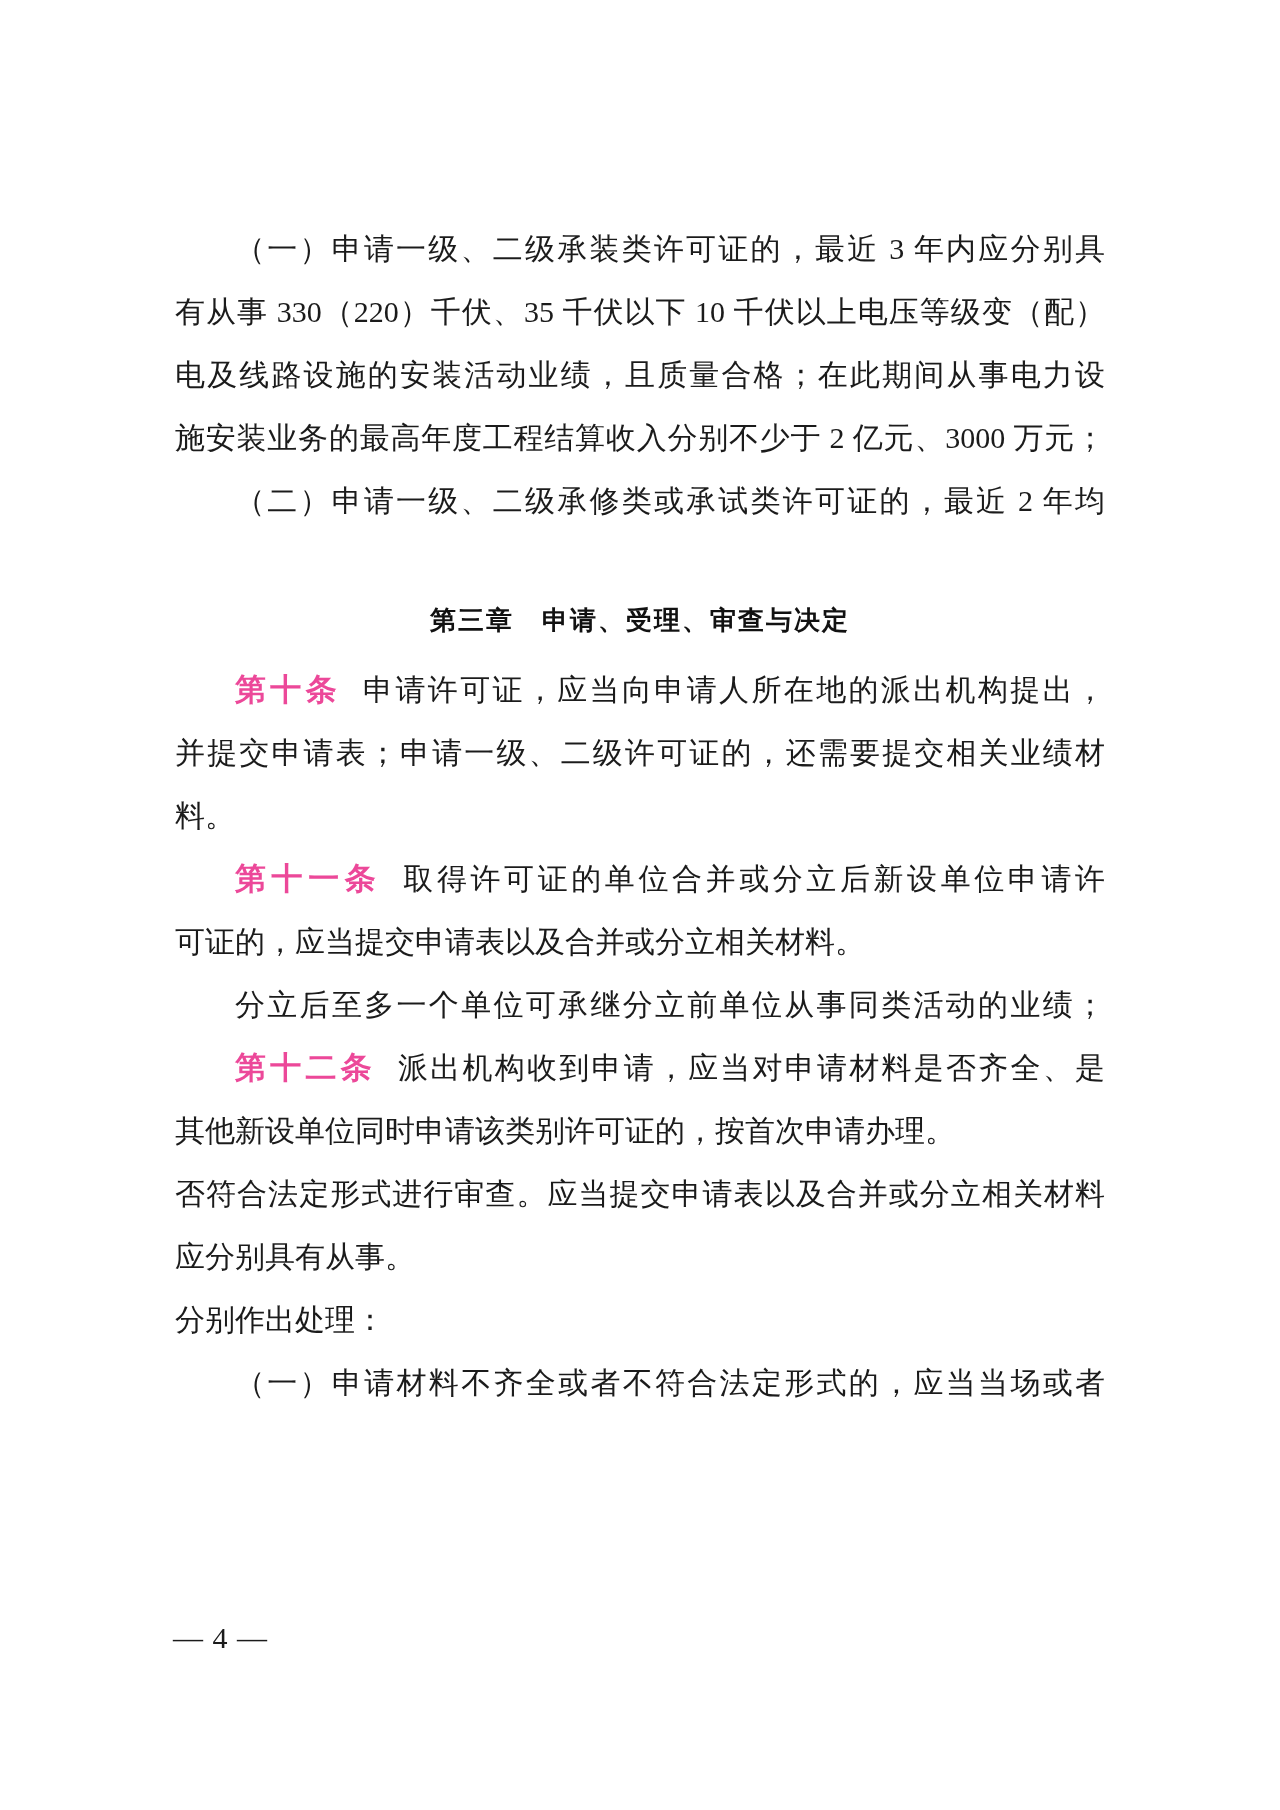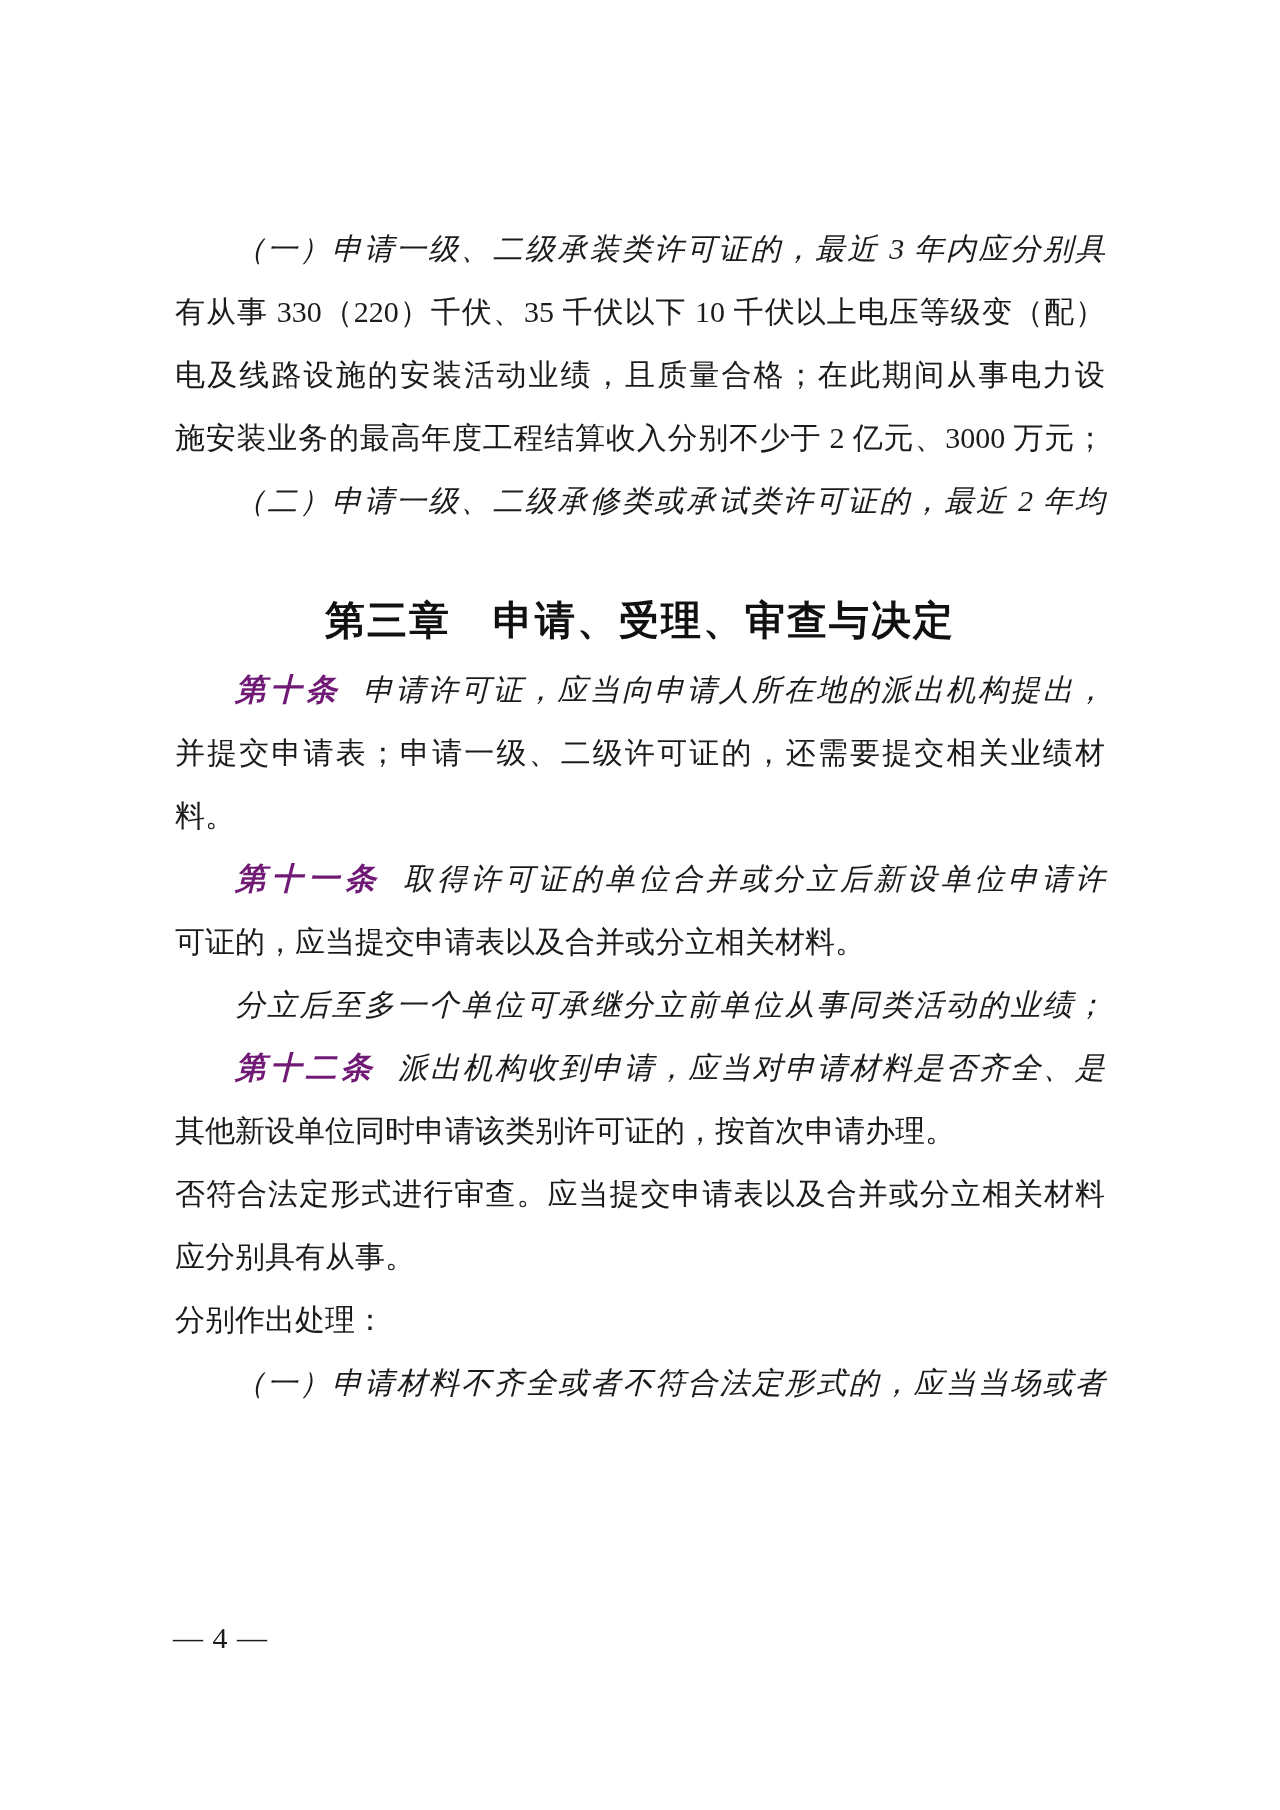--- a/index.html
+++ b/index.html
@@ -24,37 +24,37 @@
     height: 63px;
     line-height: 63px;
     white-space: nowrap;
   }
   .line.justify {
     text-align: justify;
     text-align-last: justify;
     
     text-justify: inter-character;
   }
-  .line.indent { text-indent: 60px; font-style: italic; }
+  .line.indent { text-indent: 60px; }
   .article-no {
     font-family: "Liberation Sans", "DejaVu Sans", sans-serif;
     font-weight: bold;
     font-size: 31px;
     letter-spacing: 2px;
     margin-right: 22px;
-    color: #701a75;
+    color: #ec4899;
   }
   .chapter {
     margin: 57px 0 6px 0;
     height: 63px;
     line-height: 63px;
     text-align: center;
     font-family: "Liberation Sans", "DejaVu Sans", sans-serif;
     font-weight: bold;
-    font-size: 40px;
+    font-size: 26px;
     letter-spacing: 2px;
     color: #111111;
   }
   .page-footer {
     position: absolute;
     left: 173px;
     top: 1614px;
     height: 48px;
     line-height: 48px;
     font-family: "Liberation Serif", "DejaVu Serif", serif;

